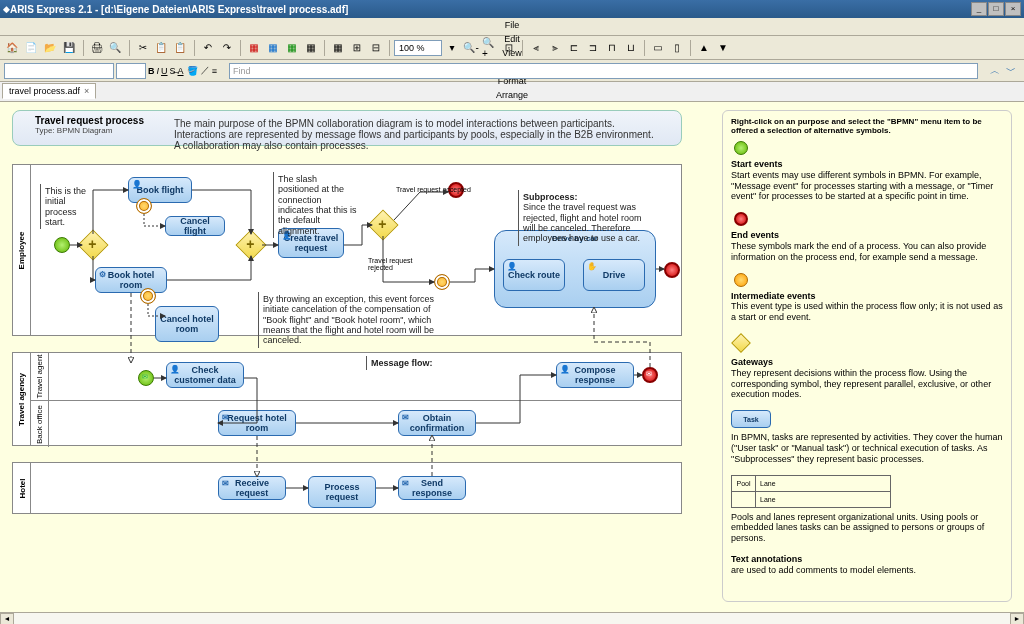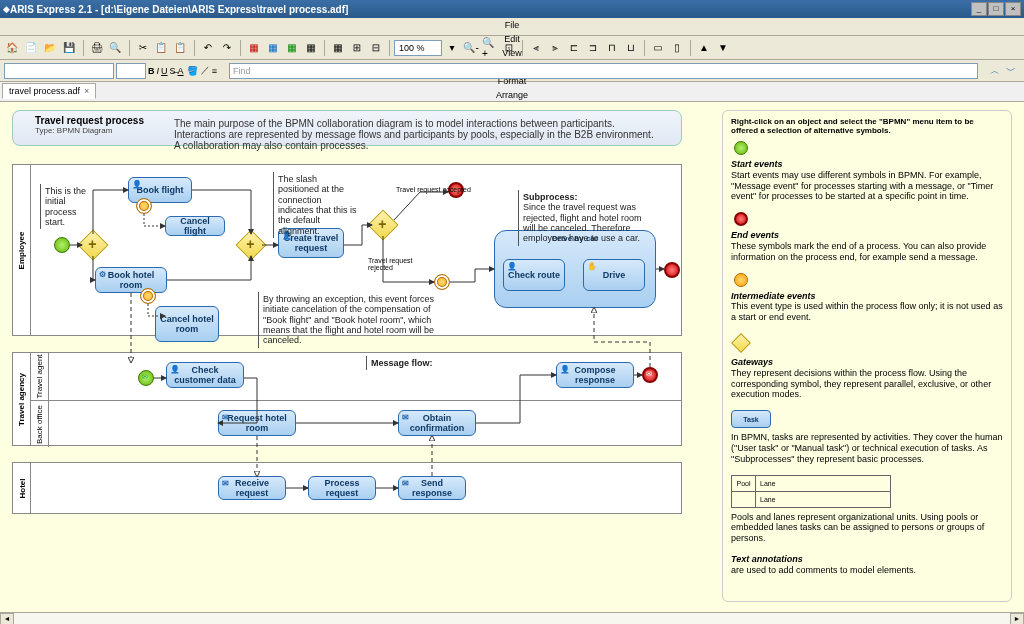--- a/index.html
+++ b/index.html
@@ -54,21 +54,21 @@
 .task-icon { position: absolute; top: 2px; left: 3px; font-size: 8px; color: #2a6ab0; }
 
 .annot { position: absolute; border-left: 1px solid #555; padding: 2px 4px; font-size: 7px; color: #222; line-height: 1.15; }
 .annot-title { font-weight: bold; }
 
 .legend { position: absolute; right: 12px; top: 8px; width: 290px; bottom: 10px; background: #feffe1; border: 1px solid #ccc; border-radius: 6px; padding: 6px 8px; overflow: hidden; }
 .legend-head { font-size: 8px; font-weight: bold; margin-bottom: 6px; }
 .legend-row { display: flex; gap: 6px; margin-bottom: 4px; align-items: flex-start; }
 .legend-sym { width: 20px; flex-shrink: 0; display: flex; justify-content: center; }
 .legend-text { font-size: 8px; line-height: 1.2; }
-.legend-text b { font-weight: bold; font-style: italic; }
+.legend-text b { font-weight: bold; }
 .leg-start { width: 14px; height: 14px; border-radius: 50%; background: radial-gradient(#b4f070,#5fb500); border: 1px solid #3a7a00; }
 .leg-end { width: 14px; height: 14px; border-radius: 50%; background: radial-gradient(#ff8080,#d00000); border: 2px solid #800; }
 .leg-inter { width: 14px; height: 14px; border-radius: 50%; background: radial-gradient(#ffd970,#ff9e00); border: 1px solid #b06a00; }
 .leg-gate { width: 14px; height: 14px; background: linear-gradient(135deg,#fff2b0,#f2d94a); border: 1px solid #b89a00; transform: rotate(45deg); margin: 3px; }
 .leg-task { width: 40px; height: 18px; background: linear-gradient(#d6e9fb,#a9cff0); border: 1px solid #2a6ab0; border-radius: 4px; font-size: 7px; display: flex; align-items: center; justify-content: center; color: #103a66; font-weight: bold; }
 .leg-pool { border: 1px solid #666; width: 160px; }
 .leg-pool-row { display: flex; border-bottom: 1px solid #666; }
 .leg-pool-row:last-child { border-bottom: none; }
 .leg-pool-l { width: 24px; border-right: 1px solid #666; font-size: 7px; padding: 4px 2px; text-align: center; }
 .leg-pool-r { flex: 1; font-size: 7px; padding: 4px; }
@@ -273,21 +273,21 @@
         <span>Compose response</span>
       </div>
 <div class="event-end" style="left:642px; top:265px">
         <span style="position:absolute;left:2px;top:1px;font-size:7px;color:#fff">✉</span>
       </div>
 
 <div class="task" style="left:218px; top:374px; width:68px; height:24px">
         <span class="task-icon">✉</span>
         <span>Receive request</span>
       </div>
-<div class="task" style="left:308px; top:374px; width:68px; height:24px">
+<div class="task" style="left:308px; top:374px; width:68px; height:32px">
         <span>Process request</span>
       </div>
 <div class="task" style="left:398px; top:374px; width:68px; height:24px">
         <span class="task-icon">✉</span>
         <span>Send response</span>
       </div>
 
 <div class="annot" style="left:40px; top:82px; width:60px"><span>This is the initial process start.</span></div>
 <div class="annot" style="left:273px; top:70px; width:90px"><span>The slash positioned at the connection indicates that this is the default alignment.</span></div>
 <div style="position:absolute; left:396px; top:84px; font-size:7px">Travel request accepted</div>
@@ -330,21 +330,21 @@
   <path d="M286,386 L308,386" stroke="#333" fill="none" marker-end="url(#arr)"></path>
   <path d="M376,386 L398,386" stroke="#333" fill="none" marker-end="url(#arr)"></path>
 
   <path d="M131,191 L131,260" stroke="#333" fill="none" stroke-dasharray="4,3" marker-end="url(#oarr)"></path>
   <path d="M650,265 L650,240 L594,240 L594,206" stroke="#333" fill="none" stroke-dasharray="4,3" marker-end="url(#oarr)"></path>
   <path d="M257,334 L257,374" stroke="#333" fill="none" stroke-dasharray="4,3" marker-end="url(#oarr)"></path>
   <path d="M432,374 L432,334" stroke="#333" fill="none" stroke-dasharray="4,3" marker-end="url(#oarr)"></path>
 </svg>
 
 <div class="legend">
-  <div class="legend-head">Right-click on an object and select the "BPMN" menu item to be offered a selection of alternative symbols.</div>
+  <div class="legend-head">Right-click on an purpose and select the "BPMN" menu item to be offered a selection of alternative symbols.</div>
   <div class="legend-row">
           <div class="legend-sym">
             <div class="leg-start"></div>
           </div>
         </div>
   <div class="legend-text"><b>Start events</b><br><span>Start events may use different symbols in BPMN. For example, "Message event" for processes starting with a message, or "Timer event" for processes to be started at a specific point in time.</span></div>
   <br>
   <div class="legend-row">
           <div class="legend-sym">
             <div class="leg-end"></div>

